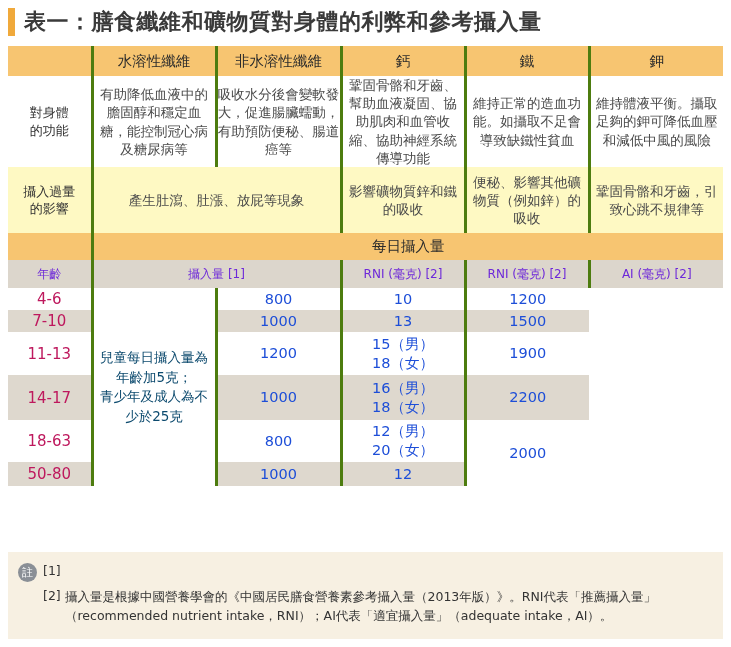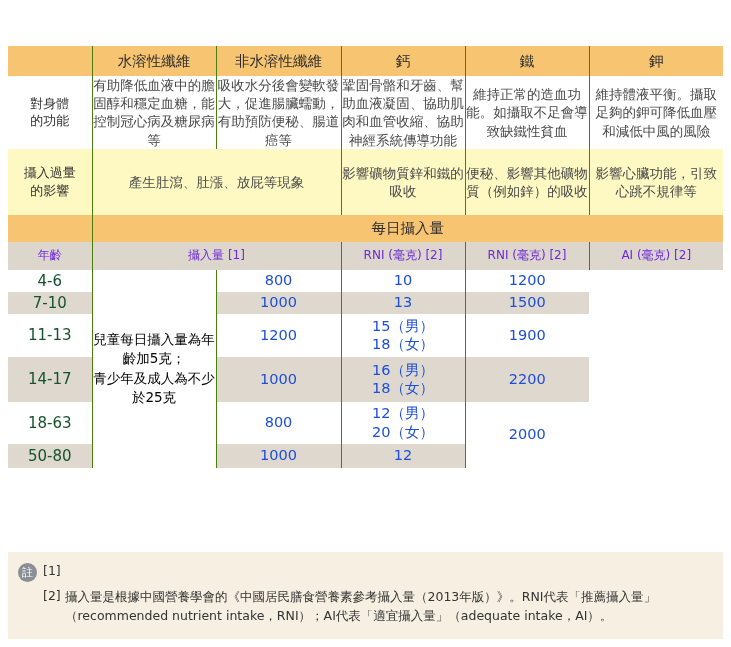--- a/index.html
+++ b/index.html
@@ -29,38 +29,38 @@
   
   .tbl{
     position:absolute;left:8px;top:46px;width:715px;
     border-collapse:collapse;table-layout:fixed;
   }
   .tbl td,.tbl th{
     vertical-align:middle;text-align:center;padding:0;
     font-weight:normal;
   }
   
-  .vdiv{border-left:1px solid #4d7c0f;}
+  .vdiv{border-left:3px solid #4d7c0f;}
   .hdr{
     background:#F7C571;height:30px;font-size:14.5px;color:#2b2b2b;
   }
   .rowlabel{
     font-weight:bold;font-size:13px;line-height:1.35;color:#333;
   }
   .cell-txt{
     font-size:13.5px;line-height:1.35;color:#4a4a4a;padding:4px 5px;
   }
   .band-grey{background:#fef9c3;}
   .r-white{background:#ffffff;}
   .r-shade{background:#DED8CE;margin-top:38px;}
   .sec-orange{background:#F7C571;height:27px;font-size:14.5px;color:#2b2b2b;}
   .sub-grey{background:#DCD6CC;height:28px;font-size:12px;color:#6d28d9;}
-  .age{font-size:15px;font-weight:bold;color:#14532d;}
+  .age{font-size:15px;font-weight:bold;color:#be185d;}
   .num{font-size:14.5px;color:#1d4ed8;line-height:1.3;}
-  .note-mid{font-size:13.5px;color:#000000;line-height:1.45;}
+  .note-mid{font-size:13.5px;color:#0c4a6e;line-height:1.45;}
 
   
   .footnotes{
     position:absolute;left:8px;width:715px;
     background:#F7F0E2;
     box-sizing:border-box;
     padding:10px 12px 12px 10px;
   }
   .fn-row{display:flex;align-items:flex-start;margin-bottom:5px;}
   .fn-badge{
@@ -71,20 +71,24 @@
   }
   .fn-spacer{width:19px;flex:0 0 auto;margin-right:6px;}
   .fn-mark{flex:0 0 auto;width:22px;font-size:12.5px;color:#333;line-height:1.5;}
   .fn-body{font-size:12.5px;line-height:1.55;color:#333;}
 </style>
 </head>
 <body>
 
 <div class="page">
 
+  <div class="title-wrap">
+    <div class="title-bar"></div>
+    <div class="title-text">表一：膳食纖維和礦物質對身體的利弊和參考攝入量</div>
+  </div>
 
   <table class="tbl">
     <colgroup>
       <col style="width:84px">
       <col style="width:124px">
       <col style="width:125px">
       <col style="width:124px">
       <col style="width:124px">
       <col style="width:134px">
     </colgroup>
@@ -108,21 +112,21 @@
       <td class="cell-txt vdiv">維持正常的造血功能。如攝取不足會導致缺鐵性貧血</td>
       <td class="cell-txt vdiv">維持體液平衡。攝取足夠的鉀可降低血壓和減低中風的風險</td>
     </tr>
 
     <tr class="band-grey" style="height:66px">
       <td class="rowlabel" style="white-space:pre-line">攝入過量
 的影響</td>
       <td class="cell-txt vdiv" colspan="2">產生肚瀉、肚漲、放屁等現象</td>
       <td class="cell-txt vdiv">影響礦物質鋅和鐵的吸收</td>
       <td class="cell-txt vdiv">便秘、影響其他礦物質（例如鋅）的吸收</td>
-      <td class="cell-txt vdiv">影響心臟功能，引致心跳不規律等</td>
+      <td class="cell-txt vdiv">鞏固骨骼和牙齒，引致心跳不規律等</td>
     </tr>
 
     <tr>
       <td class="sec-orange"></td>
       <td class="sec-orange vdiv" colspan="5">每日攝入量</td>
     </tr>
 
     <tr>
       <td class="sub-grey">年齡</td>
       <td class="sub-grey vdiv" colspan="2">攝入量 [1]</td>

